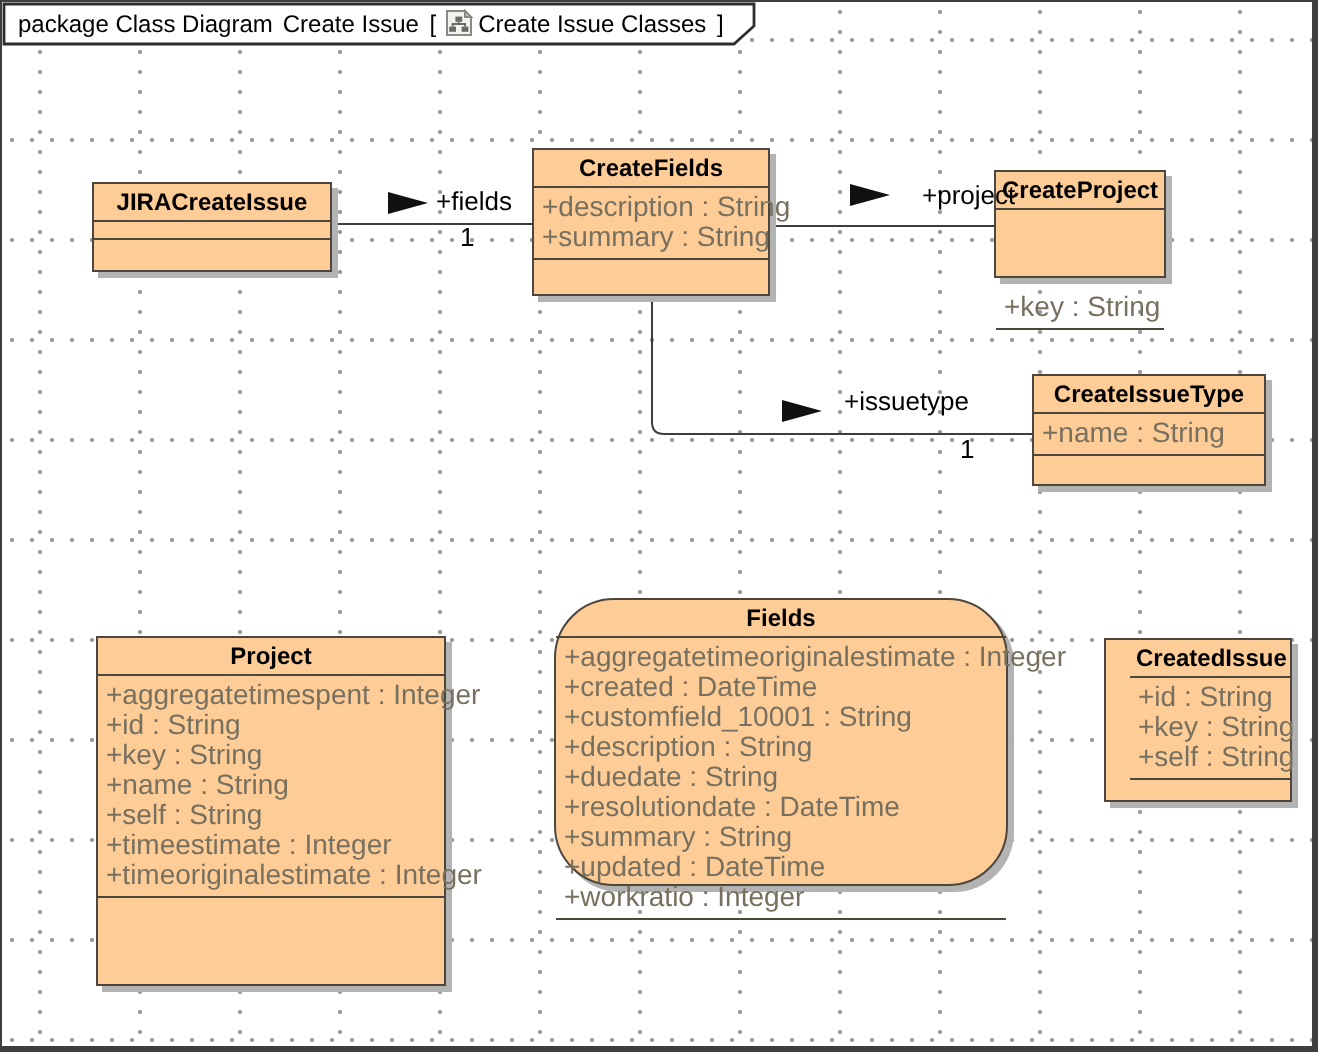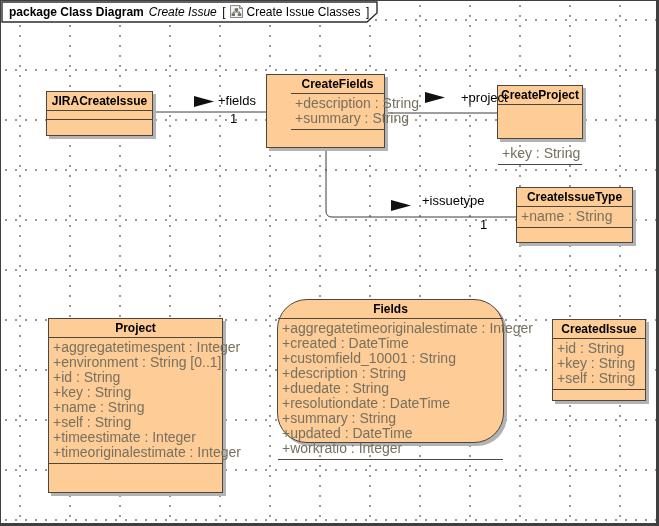--- a/index.html
+++ b/index.html
@@ -27,22 +27,22 @@
   #frame-svg, #conn-svg {
     position: absolute; left: 0; top: 0;
     width: 655px; height: 522px;
   }
   #frame-header-text {
     position: absolute; left: 8px; top: 3px;
     height: 17px; line-height: 16px;
     font-size: 12px; color: #000;
     white-space: nowrap;
   }
-  #frame-header-text .kw { font-weight: bold; }
-  #frame-header-text .nm { margin-left: 5px; font-style: italic; }
+  #frame-header-text .kw { font-weight: normal; }
+  #frame-header-text .nm { margin-left: 5px; }
   #frame-header-text .br { margin: 0 2px; }
   .diagram-icon { display:inline-block; vertical-align:-3px; margin:0 2px; }
 
   
   .uml-class {
     position: absolute;
     display: flex; flex-direction: column;
     background: #FECC97;
     border: 1px solid #4D463C;
     box-shadow: 3px 3px 0 #b3b3b3;
@@ -60,27 +60,27 @@
     border-bottom: 1px solid #4D463C;
     padding: 2px 4px 3px;
   }
   .attr-row {
     font-size: 14px; line-height: 15px;
     color: #77705F; white-space: nowrap;
   }
   .cmp-extra { flex: 1 1 auto; }
   .cmp-mid   { flex: 0 0 auto; border-bottom: 1px solid #4D463C; min-height: 9px; }
 
-  #cls-jira            { left: 45px;  top: 90px;  width: 107px; height: 45px; }
-  #cls-createfields    { left: 265px; top: 73px;  width: 119px; height: 74px; padding-left: 24px; }
+  #cls-jira            { left: 45px;  top: 90px;  width: 120px; height: 45px; }
+  #cls-createfields    { left: 265px; top: 73px;  width: 119px; height: 74px; }
   #cls-createproject   { left: 496px; top: 84px;  width: 86px;  height: 54px; gap: 39px; }
   #cls-createissuetype { left: 515px; top: 186px; width: 117px; height: 56px; }
   #cls-project         { left: 47px;  top: 317px; width: 175px; height: 175px; }
   #cls-fields          { left: 276px; top: 298px; width: 227px; height: 144px; border-radius: 30px; }
-  #cls-createdissue    { left: 551px; top: 318px; width: 94px;  height: 82px; }
+  #cls-createdissue    { left: 551px; top: 318px; width: 94px;  height: 82px; padding-left: 12px; }
 
   
   .assoc-label, .mult-label {
     position: absolute;
     font-size: 13px; color: #000;
     white-space: nowrap;
   }
   #lbl-fields     { left: 217px; top: 92px;  }
   #mult-fields    { left: 229px; top: 110px; }
   #lbl-project    { left: 460px; top: 89px;  }
@@ -147,21 +147,20 @@
     <div class="cmp-attrs">
         <div class="attr-row">+name : String</div>
       </div>
     <div class="cmp-extra"></div>
   </div>
 
   <div id="cls-project" class="uml-class">
     <div class="cmp-title">Project</div>
     <div class="cmp-attrs">
         <div class="attr-row">+aggregatetimespent : Integer</div>
-        <div class="attr-row">+environment : String [0..1]</div>
         <div class="attr-row">+id : String</div>
         <div class="attr-row">+key : String</div>
         <div class="attr-row">+name : String</div>
         <div class="attr-row">+self : String</div>
         <div class="attr-row">+timeestimate : Integer</div>
         <div class="attr-row">+timeoriginalestimate : Integer</div>
       </div>
     <div class="cmp-extra"></div>
   </div>
 

